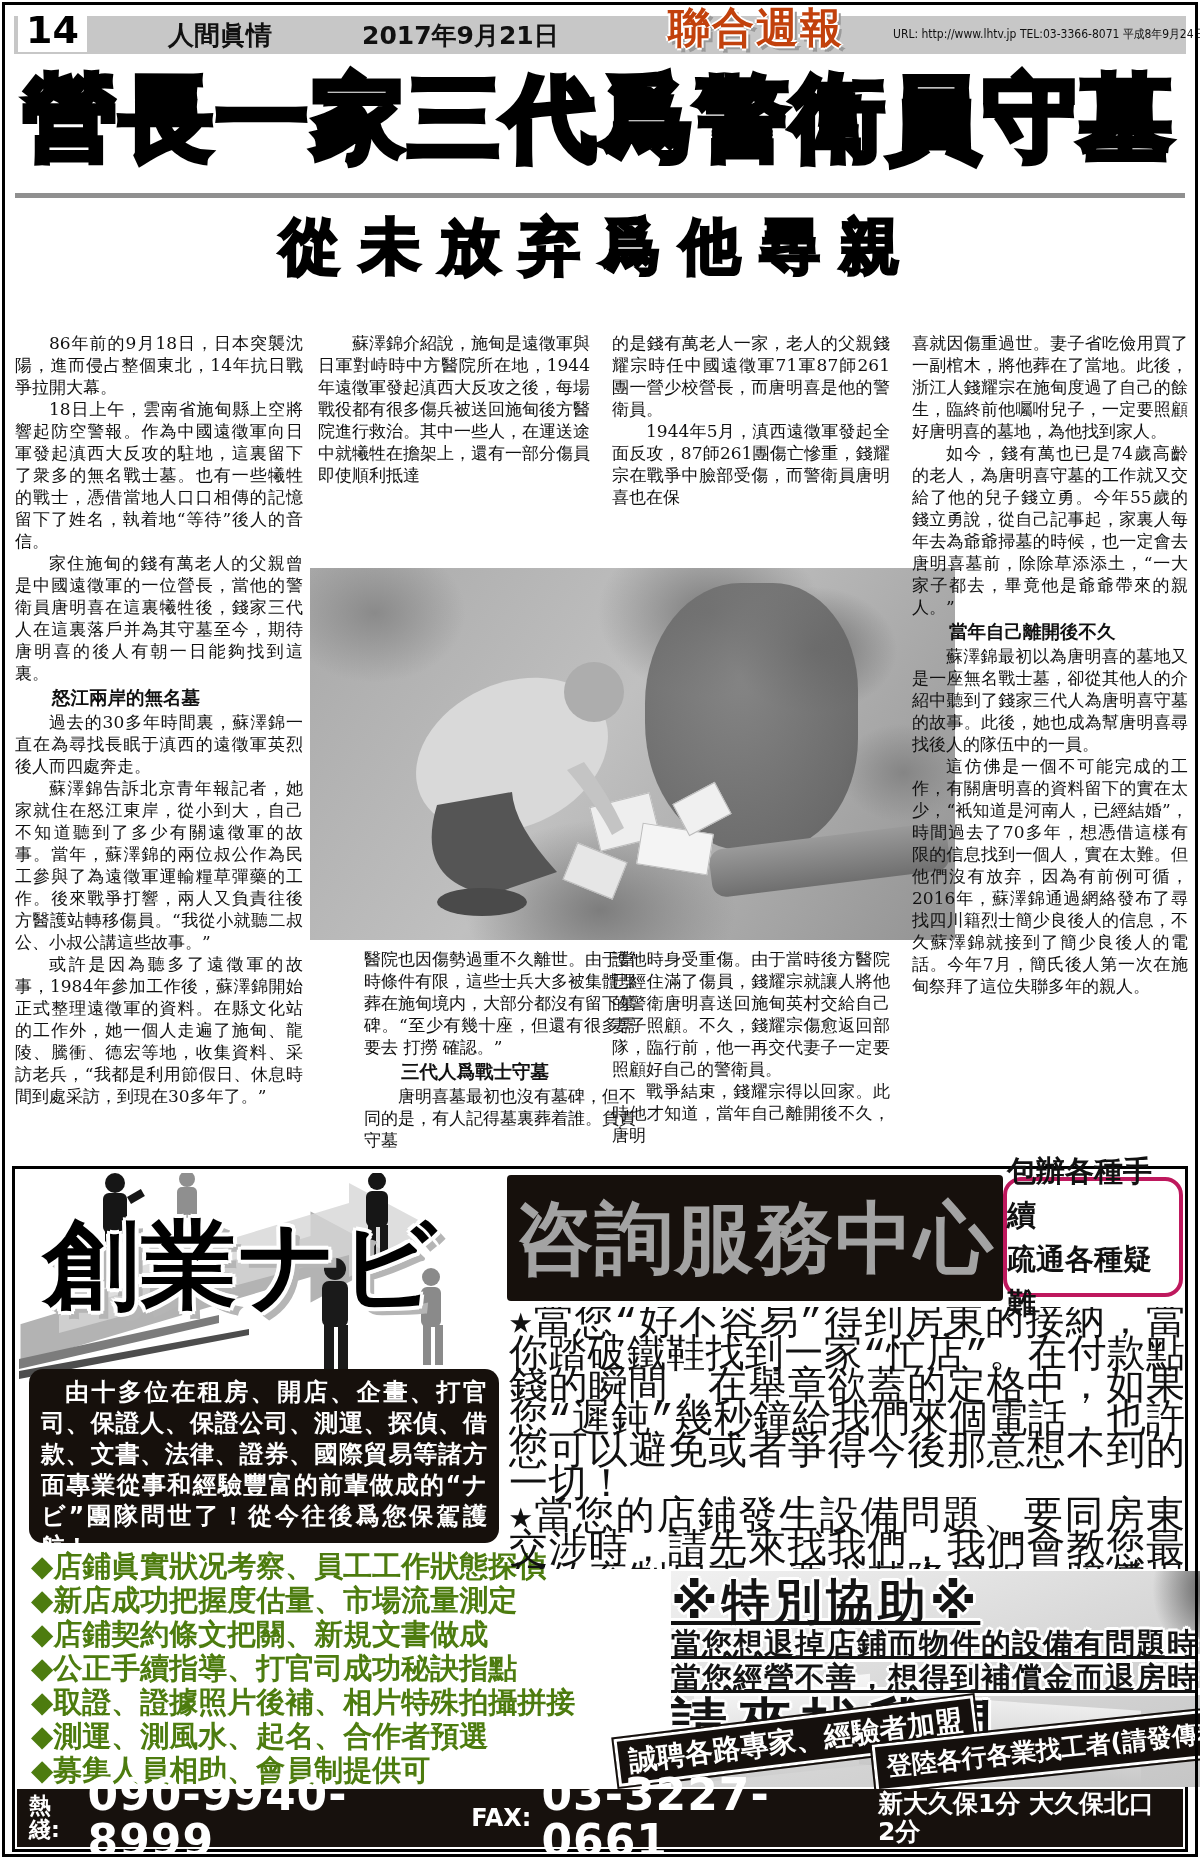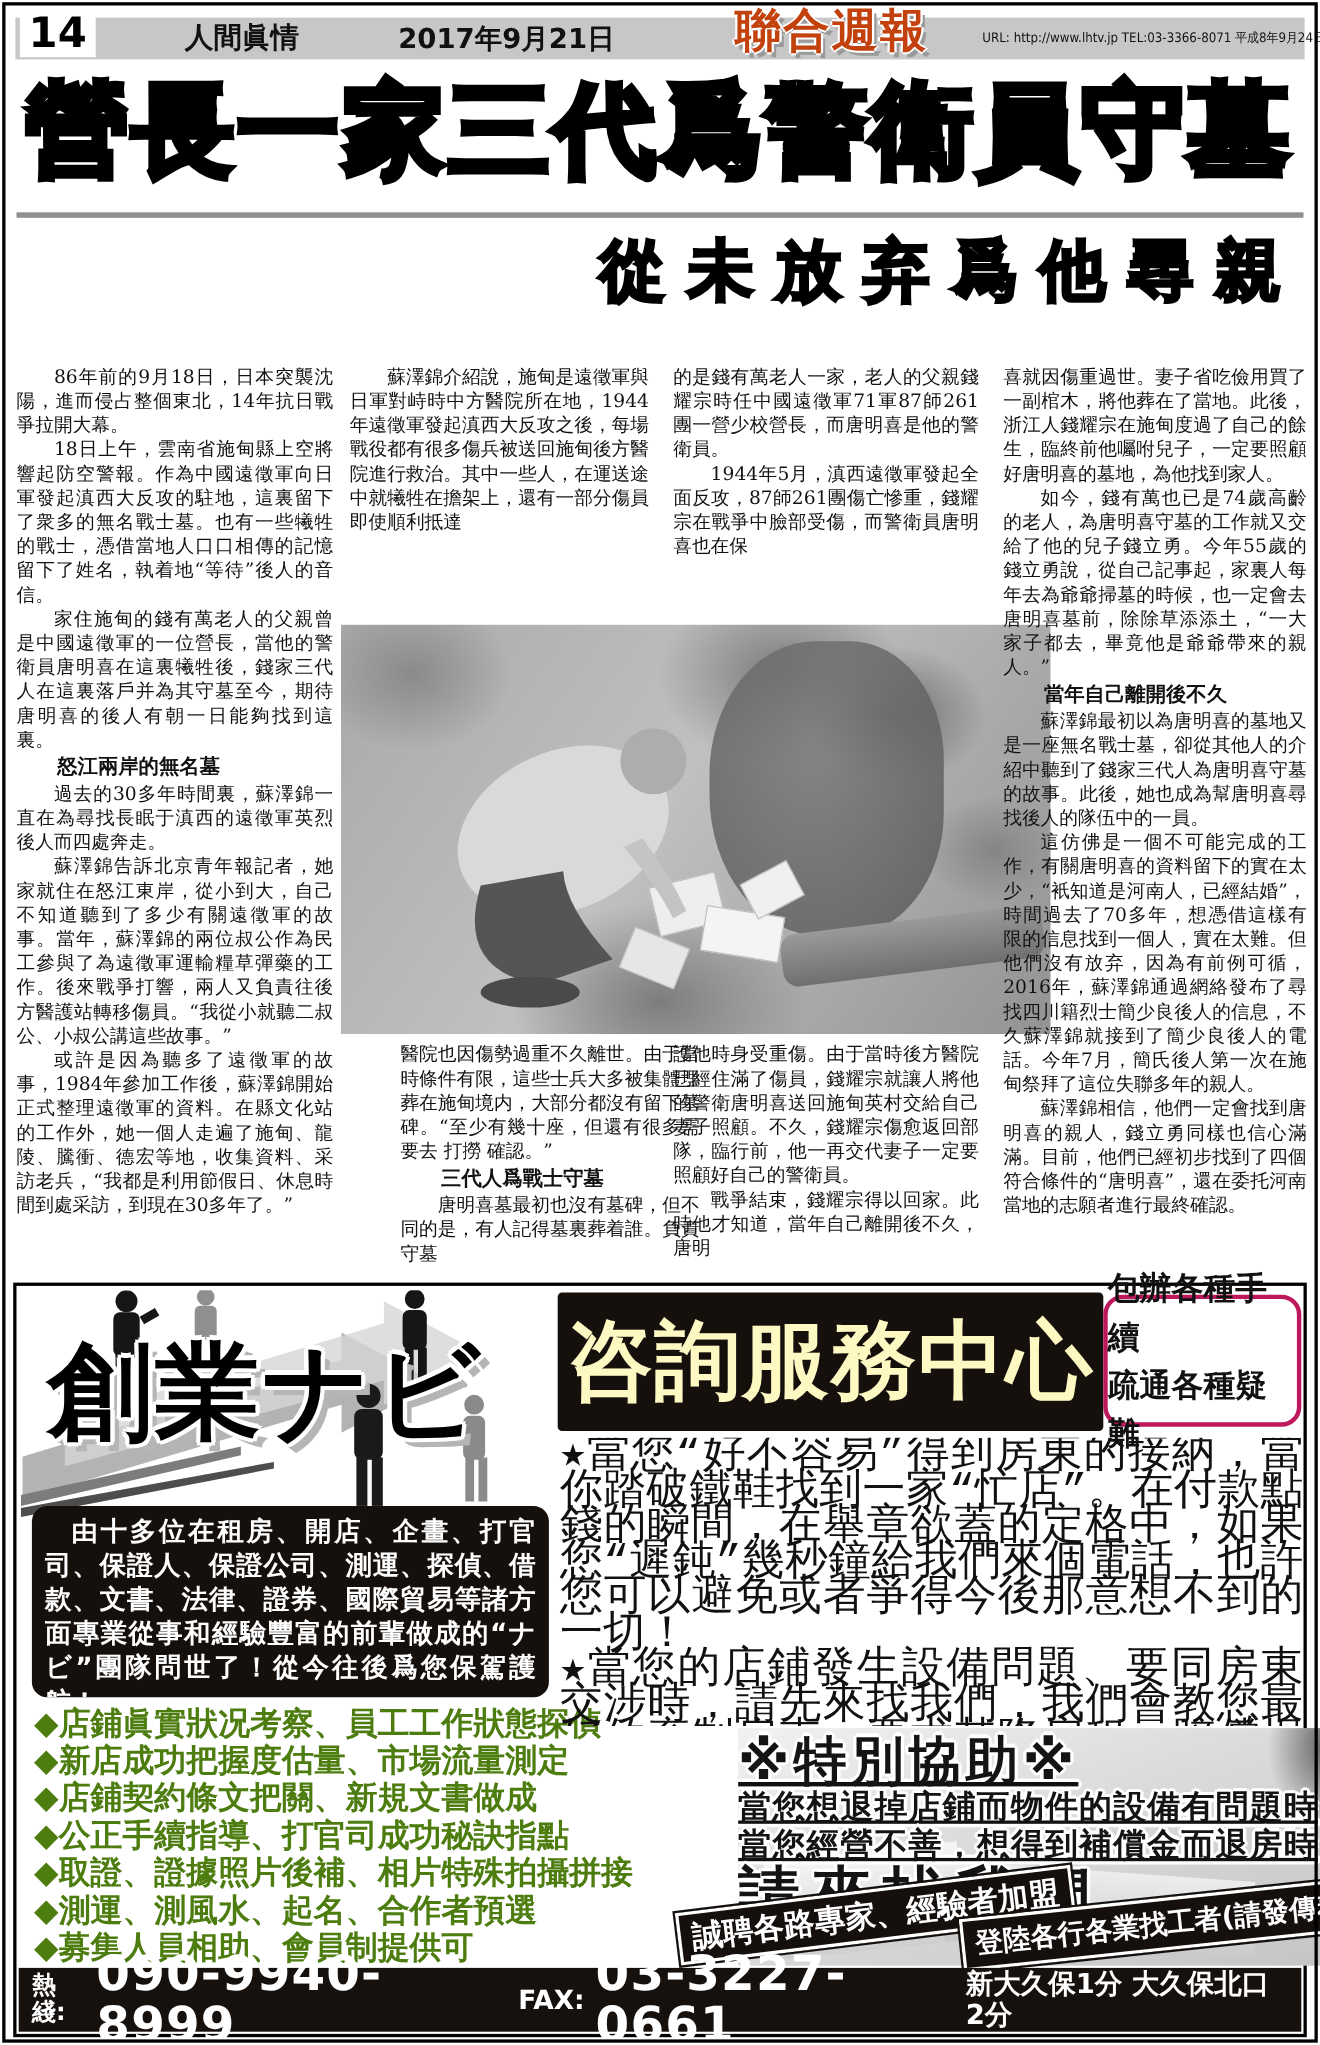--- a/index.html
+++ b/index.html
@@ -17,21 +17,21 @@
         letter-spacing:2px;color:#c2410c;
         text-shadow:-2px 0 #fff,2px 0 #fff,0 -2px #fff,0 2px #fff,4px 4px 0 #9a9a9a;}
   .pubinfo{position:absolute;left:893px;top:27px;font:12px/14px "DejaVu Sans","Liberation Sans",sans-serif;
            white-space:nowrap;transform:scaleX(.9);transform-origin:left center;}
 
   
   .headline{position:absolute;left:15px;top:60px;width:1170px;margin:0;text-align:center;
             font:900 92px/118px "DejaVu Sans","Liberation Sans",sans-serif;color:#000;
             -webkit-text-stroke:6px #000;letter-spacing:4px;white-space:nowrap;}
   .rule{position:absolute;left:15px;top:193px;width:1170px;height:5px;background:#8f8f8f;}
-  .subheadline{position:absolute;left:15px;top:206px;width:1170px;margin:0;text-align:right;
+  .subheadline{position:absolute;left:15px;top:206px;width:1170px;margin:0;text-align:center;
             font:900 60px/80px "DejaVu Sans","Liberation Sans",sans-serif;color:#000000;
             -webkit-text-stroke:3px #000;letter-spacing:20px;white-space:nowrap;}
 
   
   .body-area{position:absolute;left:0;top:300px;width:1068px;height:866px;}
   .col{position:absolute;font-size:17px;line-height:22px;text-align:justify;overflow:hidden;}
   .col p{margin:0;text-indent:2em;}
   .col p.c{text-indent:0;}
   .col p.h{font-family:"DejaVu Sans","Liberation Sans",sans-serif;font-weight:700;font-size:18.5px;
            text-indent:2em;margin:3px 0 2px 0;}
@@ -69,21 +69,21 @@
   .brand{position:absolute;left:28px;top:46px;font:900 96px/100px "DejaVu Sans","Liberation Sans",sans-serif;
          color:#000;letter-spacing:2px;white-space:nowrap;
          text-shadow:-4px 0 #fff,4px 0 #fff,0 -4px #fff,0 4px #fff,-3px -3px #fff,3px 3px #fff,
                      -3px 3px #fff,3px -3px #fff,8px 8px 0 #b5b5b5;}
   .intro{position:absolute;left:14px;top:200px;width:470px;height:174px;box-sizing:border-box;
          background:#16100c;color:#fff;border-radius:14px;padding:8px 12px;overflow:hidden;
          font:700 24px/31px "DejaVu Sans","Liberation Sans",sans-serif;text-indent:1em;text-align:justify;}
   .bullets{position:absolute;left:16px;top:380px;width:660px;}
   .bullets .bullet{font:900 29px/34px "DejaVu Sans","Liberation Sans",sans-serif;color:#4d7c0f;
                    white-space:nowrap;}
-  .svc{position:absolute;left:492px;top:6px;width:496px;height:126px;background:#16100c;color:#fef9c3;
+  .svc{position:absolute;left:492px;top:6px;width:496px;height:126px;background:#16100c;color:#a3a3a3;
        font:900 78px/126px "DejaVu Sans","Liberation Sans",sans-serif;text-align:center;
        letter-spacing:2px;border-radius:4px;white-space:nowrap;}
   .tagbox{position:absolute;left:988px;top:8px;width:180px;height:120px;box-sizing:border-box;
           border:4px solid #be185d;border-radius:18px;display:flex;flex-direction:column;
           justify-content:center;align-items:center;background:#fff;
           font:900 29px/44px "DejaVu Sans","Liberation Sans",sans-serif;}
   .stars{position:absolute;left:494px;top:138px;width:676px;height:262px;overflow:hidden;z-index:1;}
   .stars p{margin:0;font-size:39px;line-height:32.5px;text-align:justify;
            font-family:Liberation Mono, monospace;}
   .panel{position:absolute;left:656px;top:402px;width:587px;height:216px;z-index:2;overflow:hidden;
@@ -180,21 +180,20 @@
     <p class="para c">護他時身受重傷。由于當時後方醫院已經住滿了傷員，錢耀宗就讓人將他的警衛唐明喜送回施甸英村交給自己妻子照顧。不久，錢耀宗傷愈返回部隊，臨行前，他一再交代妻子一定要照顧好自己的警衛員。</p>
         <p class="para p">戰爭結束，錢耀宗得以回家。此時他才知道，當年自己離開後不久，唐明</p>
       </div>
     <div class="col col4">
 
     <p class="para c">喜就因傷重過世。妻子省吃儉用買了一副棺木，將他葬在了當地。此後，浙江人錢耀宗在施甸度過了自己的餘生，臨終前他囑咐兒子，一定要照顧好唐明喜的墓地，為他找到家人。</p>
         <p class="para p">如今，錢有萬也已是74歲高齡的老人，為唐明喜守墓的工作就又交給了他的兒子錢立勇。今年55歲的錢立勇說，從自己記事起，家裏人每年去為爺爺掃墓的時候，也一定會去唐明喜墓前，除除草添添土，“一大家子都去，畢竟他是爺爺帶來的親人。”</p>
         <p class="para h">當年自己離開後不久</p>
         <p class="para p">蘇澤錦最初以為唐明喜的墓地又是一座無名戰士墓，卻從其他人的介紹中聽到了錢家三代人為唐明喜守墓的故事。此後，她也成為幫唐明喜尋找後人的隊伍中的一員。</p>
         <p class="para p">這仿佛是一個不可能完成的工作，有關唐明喜的資料留下的實在太少，“衹知道是河南人，已經結婚”，時間過去了70多年，想憑借這樣有限的信息找到一個人，實在太難。但他們沒有放弃，因為有前例可循，2016年，蘇澤錦通過網絡發布了尋找四川籍烈士簡少良後人的信息，不久蘇澤錦就接到了簡少良後人的電話。今年7月，簡氏後人第一次在施甸祭拜了這位失聯多年的親人。</p>
-        <p class="para p">蘇澤錦相信，他們一定會找到唐明喜的親人，錢立勇同樣也信心滿滿。目前，他們已經初步找到了四個符合條件的“唐明喜”，還在委托河南當地的志願者進行最終確認。</p>
       </div>
   </section>
 
   <section class="ad">
     <svg class="navgfx" viewBox="0 0 484 206">
       <polygon points="0,150 290,62 290,36 380,84 290,132 290,106 0,192" fill="#b3b3b3" stroke="#fff" stroke-width="3"></polygon>
       <polygon points="40,118 330,30 330,10 420,58 330,104 330,82 40,160" fill="#d6d6d6" opacity="0.8"></polygon>
       <polygon points="0,196 200,150 200,142 0,186" fill="#7c7c7c"></polygon>
       <polygon points="0,206 230,162 230,156 0,198" fill="#4d4d4d"></polygon>
       <g fill="#161616">

